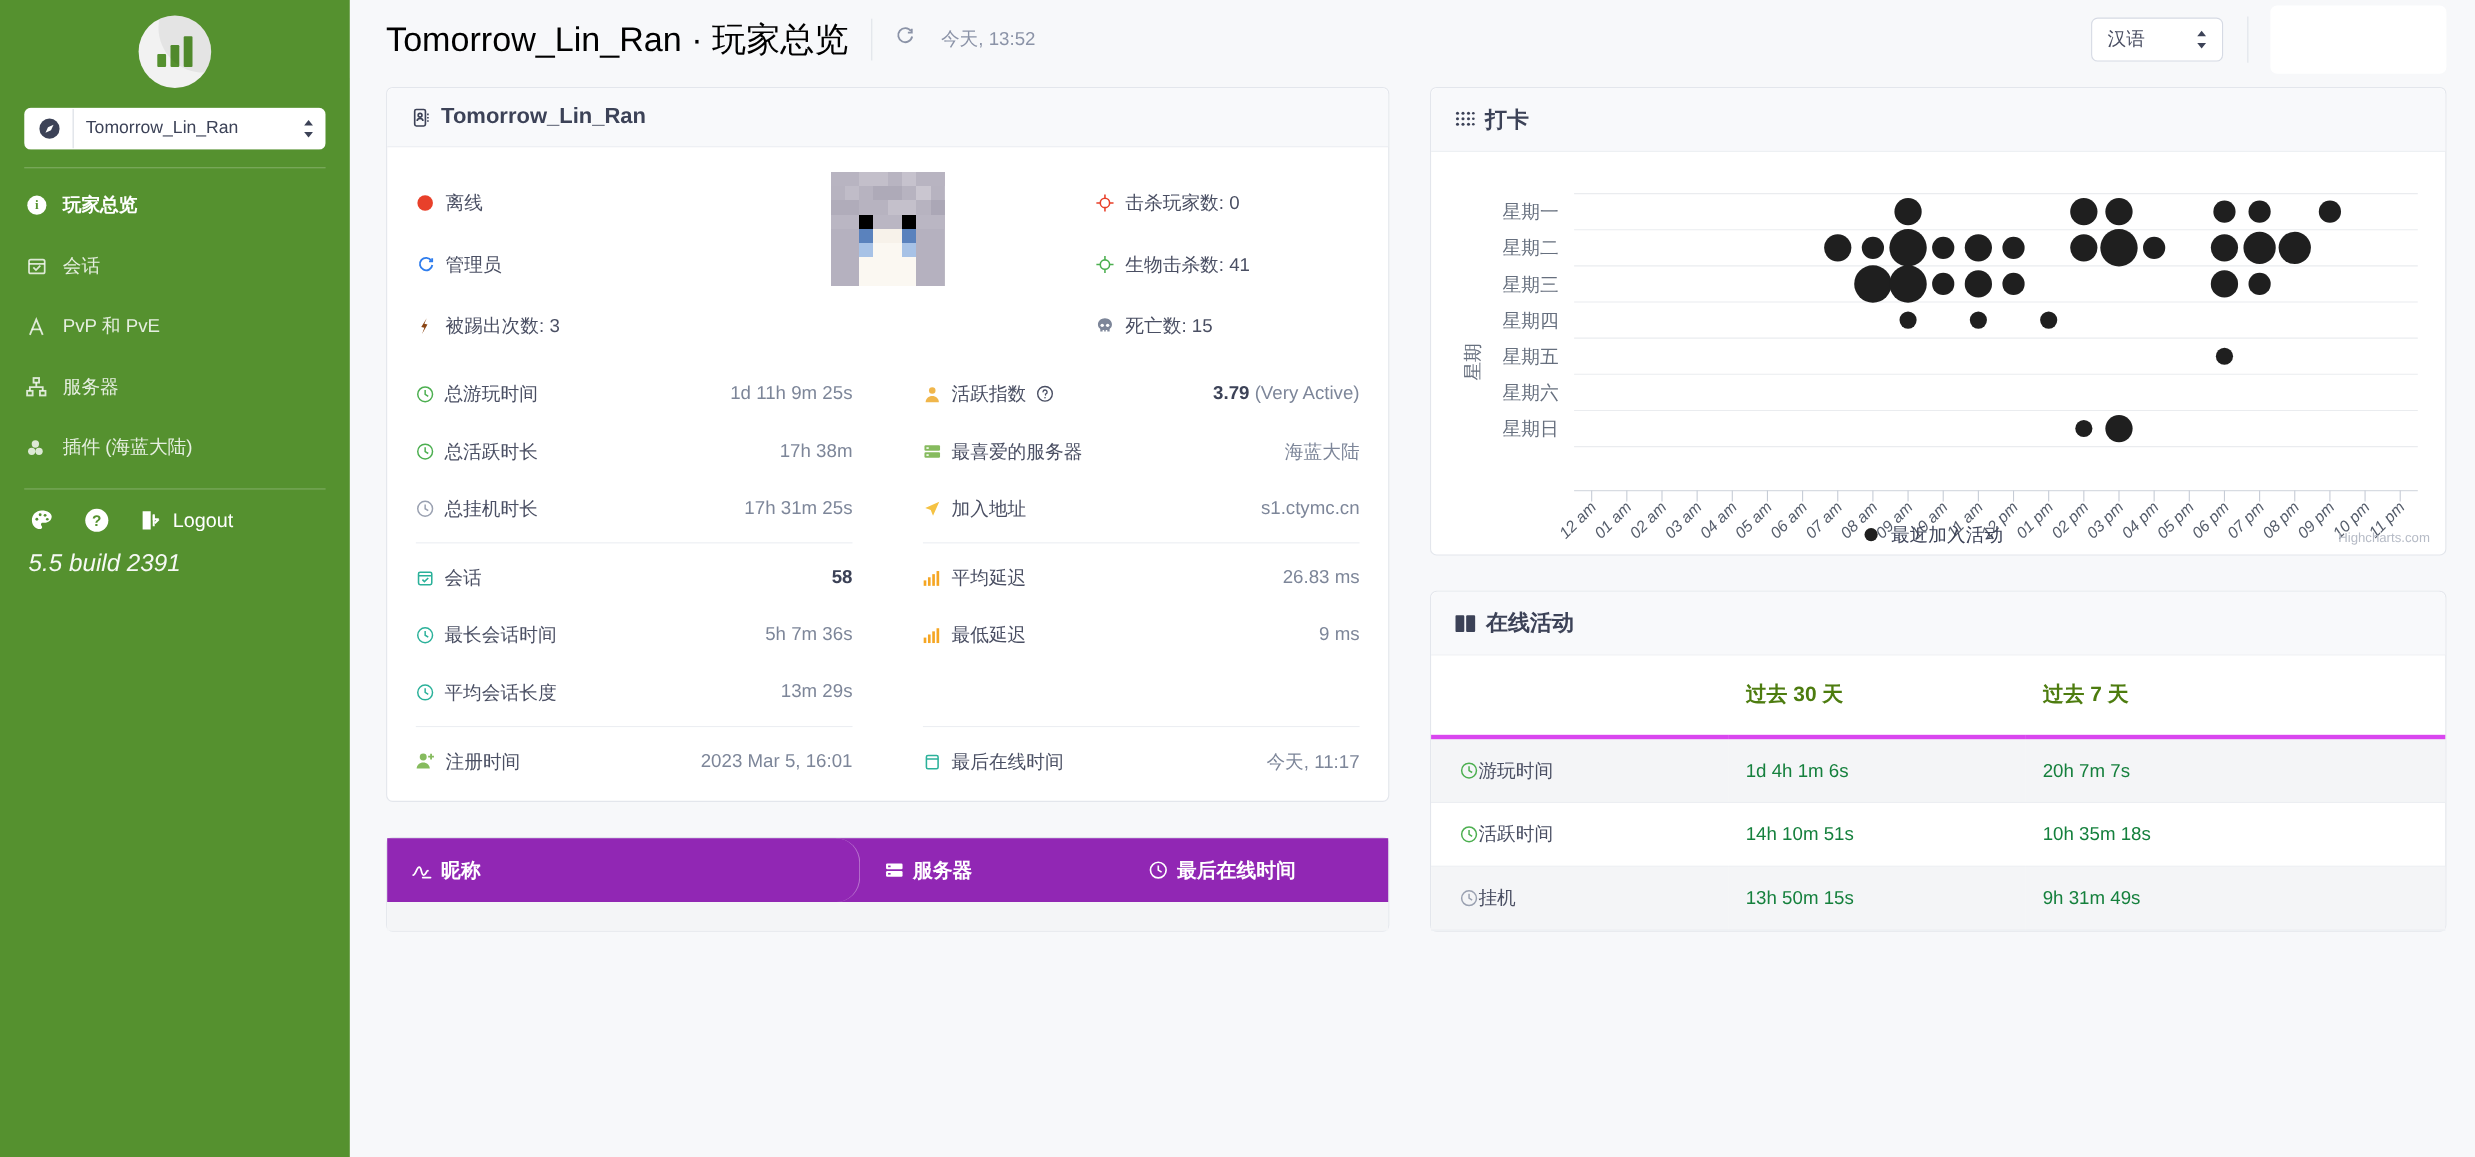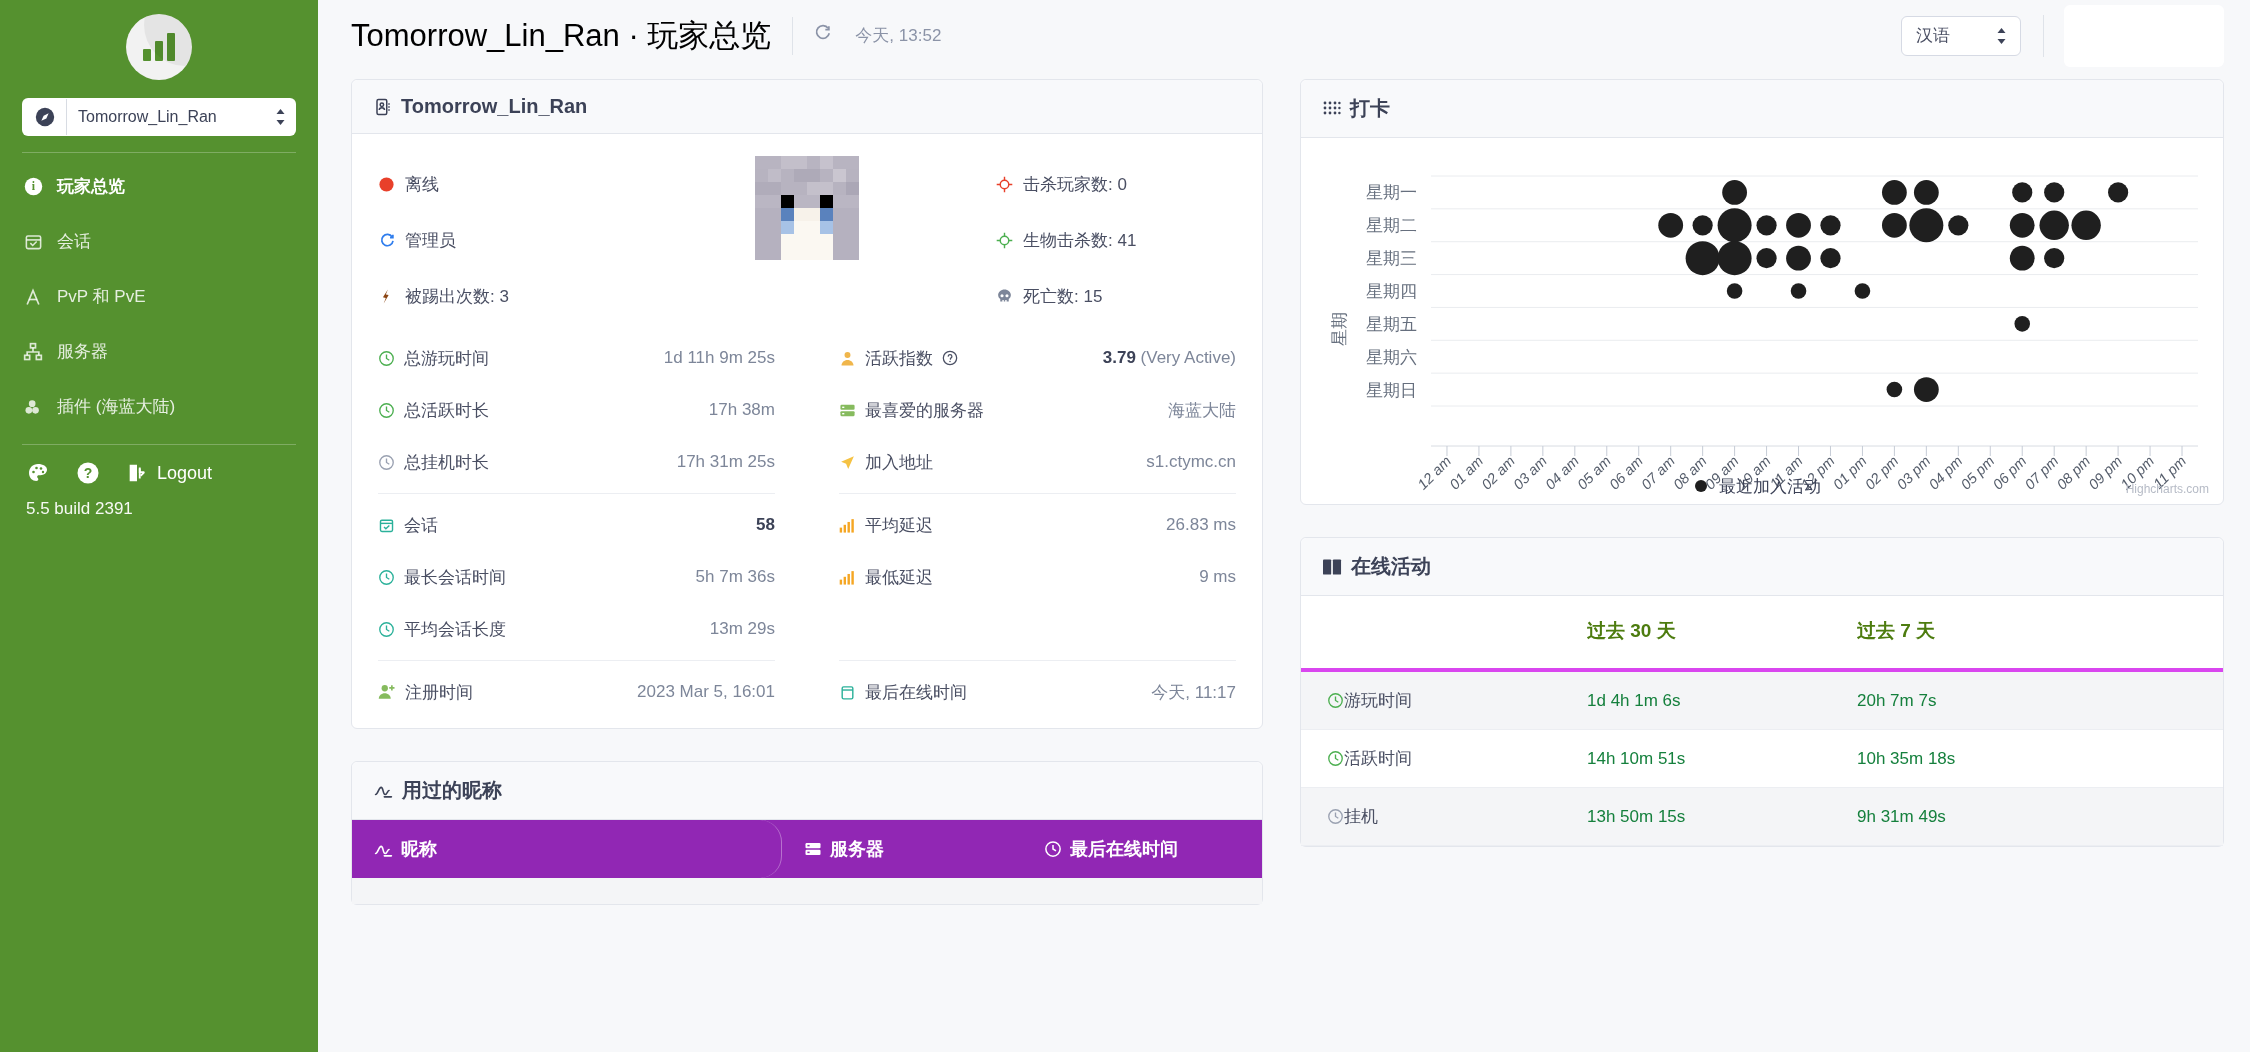--- a/index.html
+++ b/index.html
@@ -76,21 +76,21 @@
     cursor: pointer;
   }
   .nav-item.active { color: #ffffff; font-weight: bold; }
   .nav-item .nico { width: 22px; display:flex; align-items:center; justify-content:center; }
   .sb-divider2 {
     height: 1px; background: rgba(255,255,255,0.25);
     margin: 10px 22px 0 22px;
   }
   .sb-bottom { display: flex; align-items: center; gap: 26px; padding: 16px 22px 0 26px; }
   .sb-bottom .logout { display: flex; align-items: center; gap: 9px; font-size: 18px; color: #fff; }
-  .sb-version { padding: 14px 22px 0 26px; font-size: 17px; color: rgba(255,255,255,0.95); }
+  .sb-version { padding: 14px 22px 0 26px; font-size: 22px; color: rgba(255,255,255,0.95); font-style: italic; }
 
   
   .main { flex: 1 1 auto; position: relative; overflow: hidden; }
   .topbar {
     height: 71px; display: flex; align-items: center;
     padding: 0 26px 0 33px; background: #f7f8fa;
   }
   .page-title { font-size: 31px; color: #000000; font-weight: normal; white-space: nowrap; }
   .topbar-sep { width: 1px; height: 38px; background: #dfe3e9; margin: 0 21px; }
   .refresh { display: flex; align-items: flex-start; gap: 24px; color: #8b93a7; font-size: 17px; }
@@ -650,29 +650,20 @@
                     </span>
                   <span class="val">今天, 11:17</span>
                 </div>
               </div>
             </div>
 
           </div>
         </div>
 
         <div class="card" style="margin-bottom:0">
-          <div class="card-head">
-            <span>
-              <svg class="ic" width="19" height="19" viewBox="0 0 24 24" fill="none" stroke="#3c4257" stroke-width="2" stroke-linecap="round">
-                <path d="M2 17c3 0 4-9 7-9s2 9 5 9 3-5 5-5"></path>
-                  <path d="M13 20h9"></path>
-              </svg>
-            </span>
-            <span>用过的昵称</span>
-          </div>
           <div class="nick-head">
             <div class="nick-c1">
               <span>
                 <svg class="ic" width="19" height="19" viewBox="0 0 24 24" fill="none" stroke="#ffffff" stroke-width="2" stroke-linecap="round">
                   <path d="M2 17c3 0 4-9 7-9s2 9 5 9 3-5 5-5"></path>
                     <path d="M13 20h9"></path>
                 </svg>
               </span>
               <span>昵称</span>
             </div>

